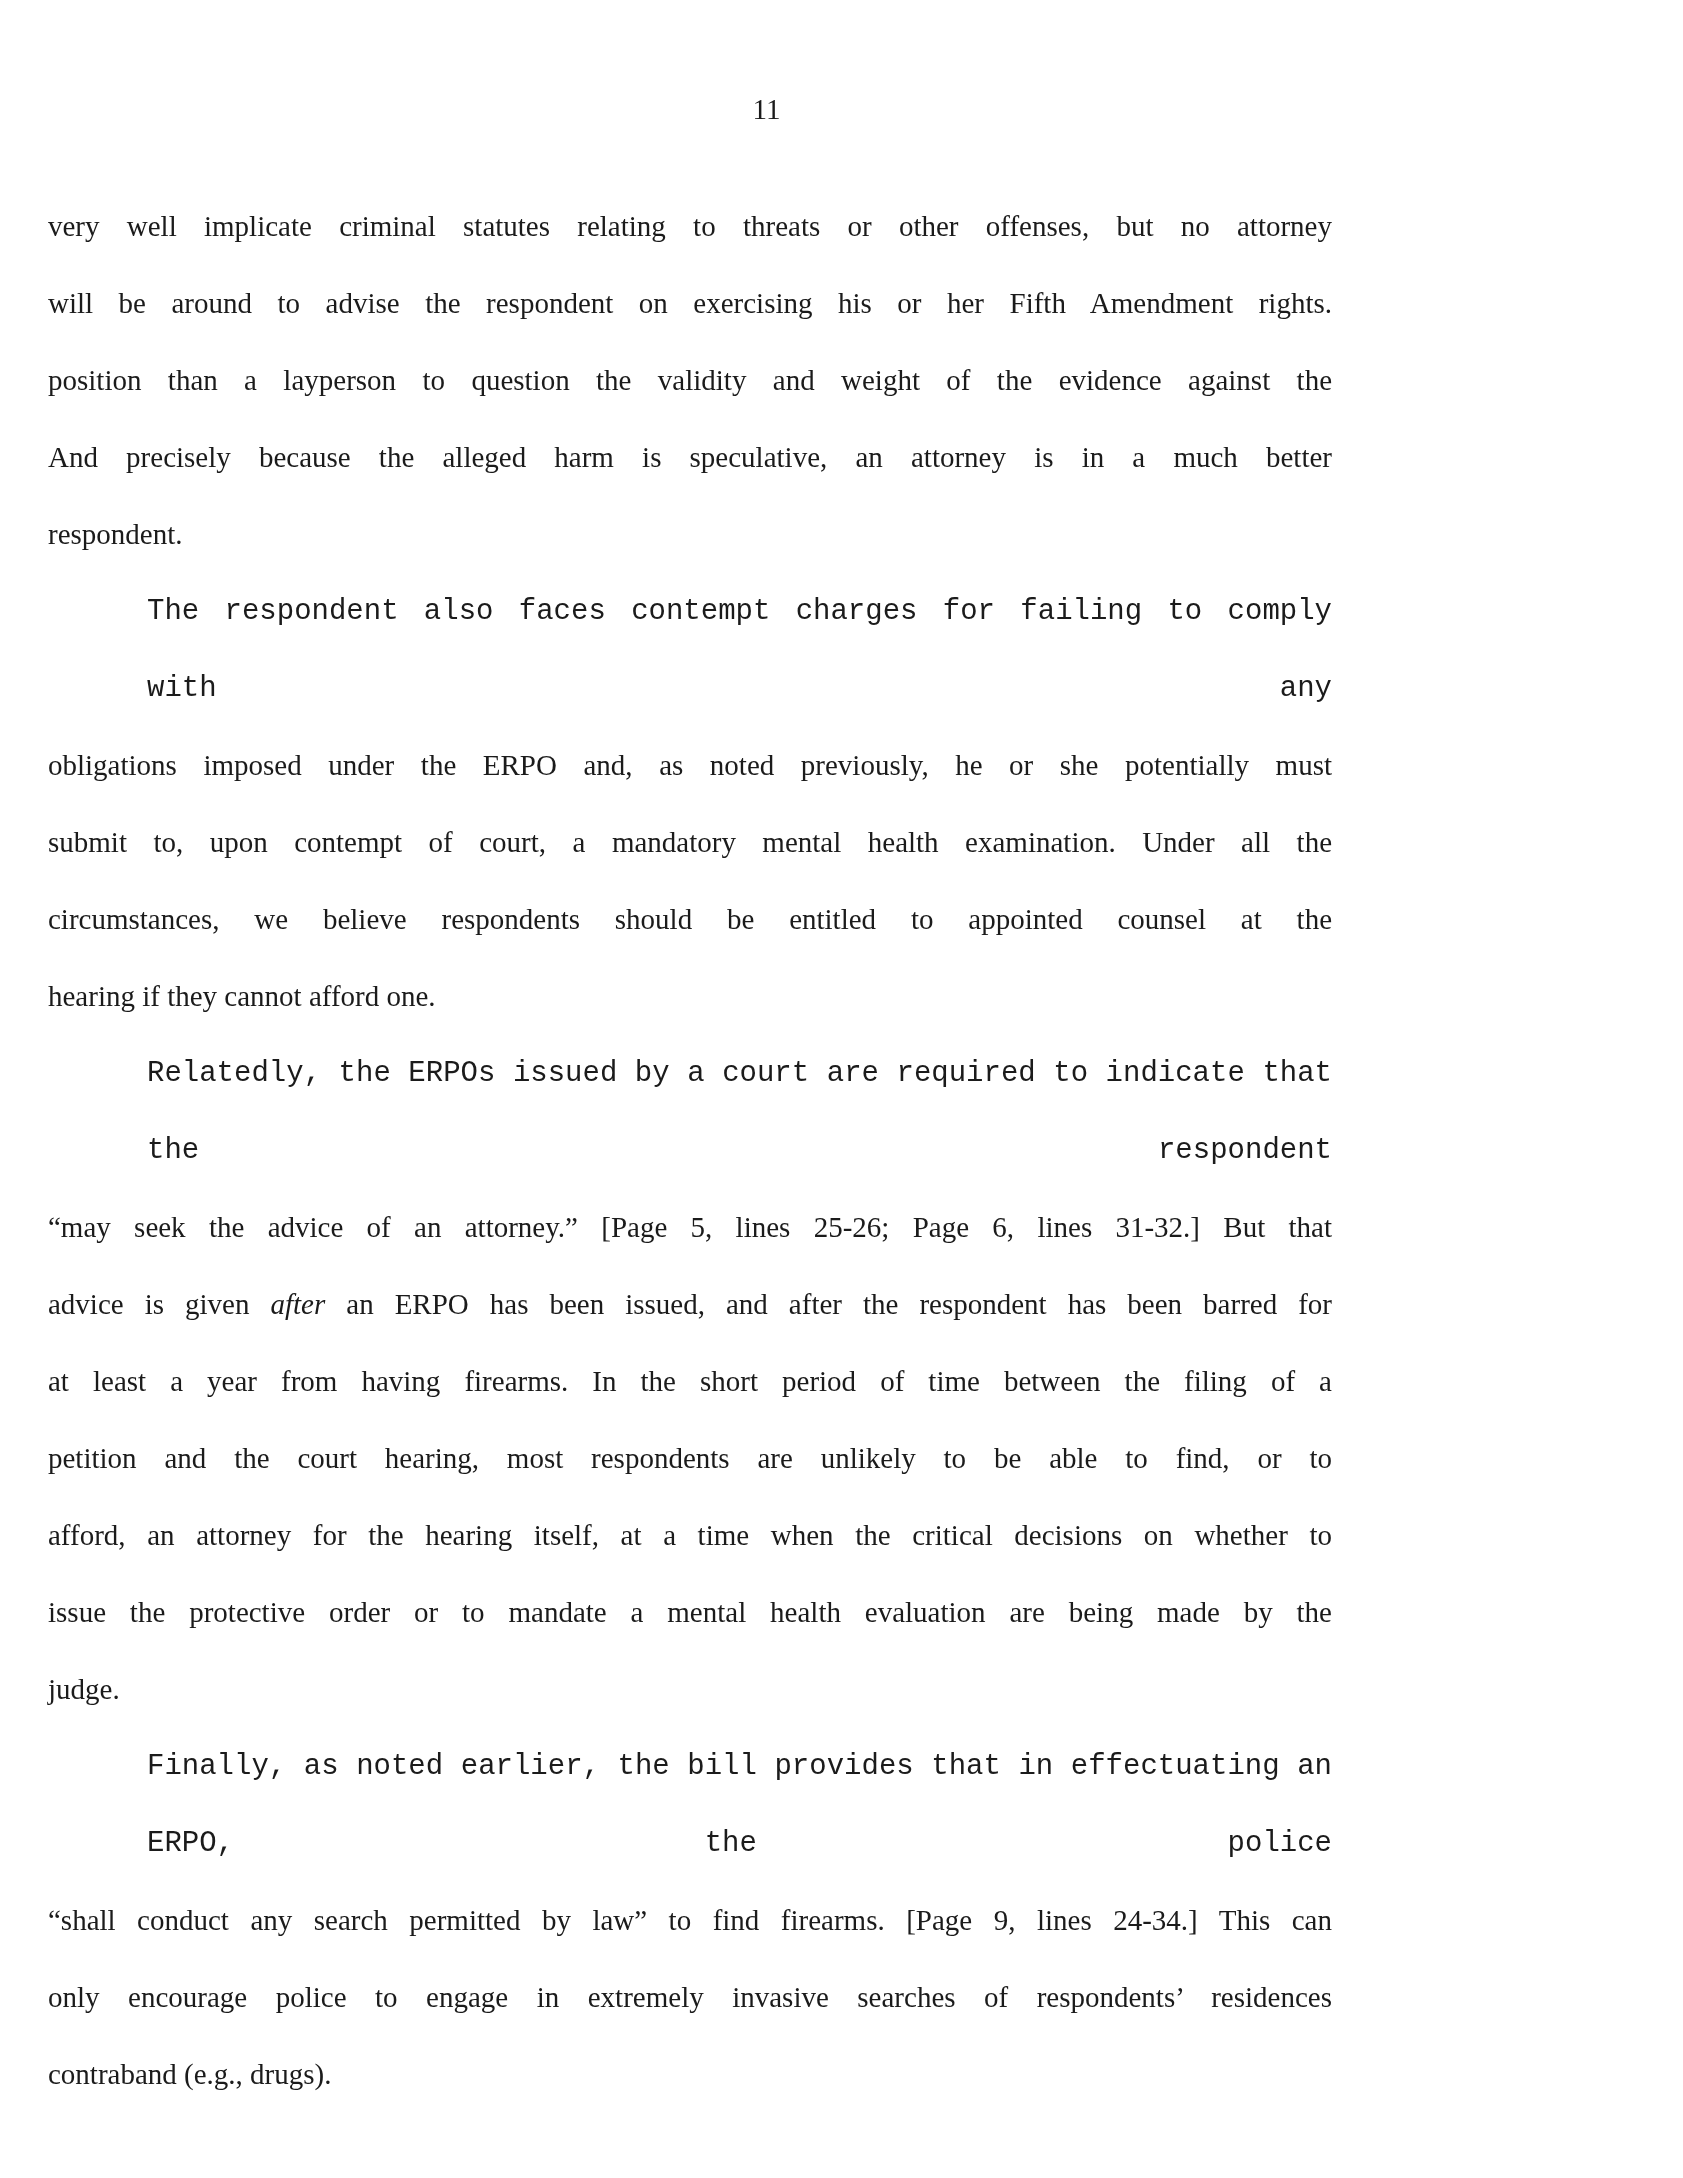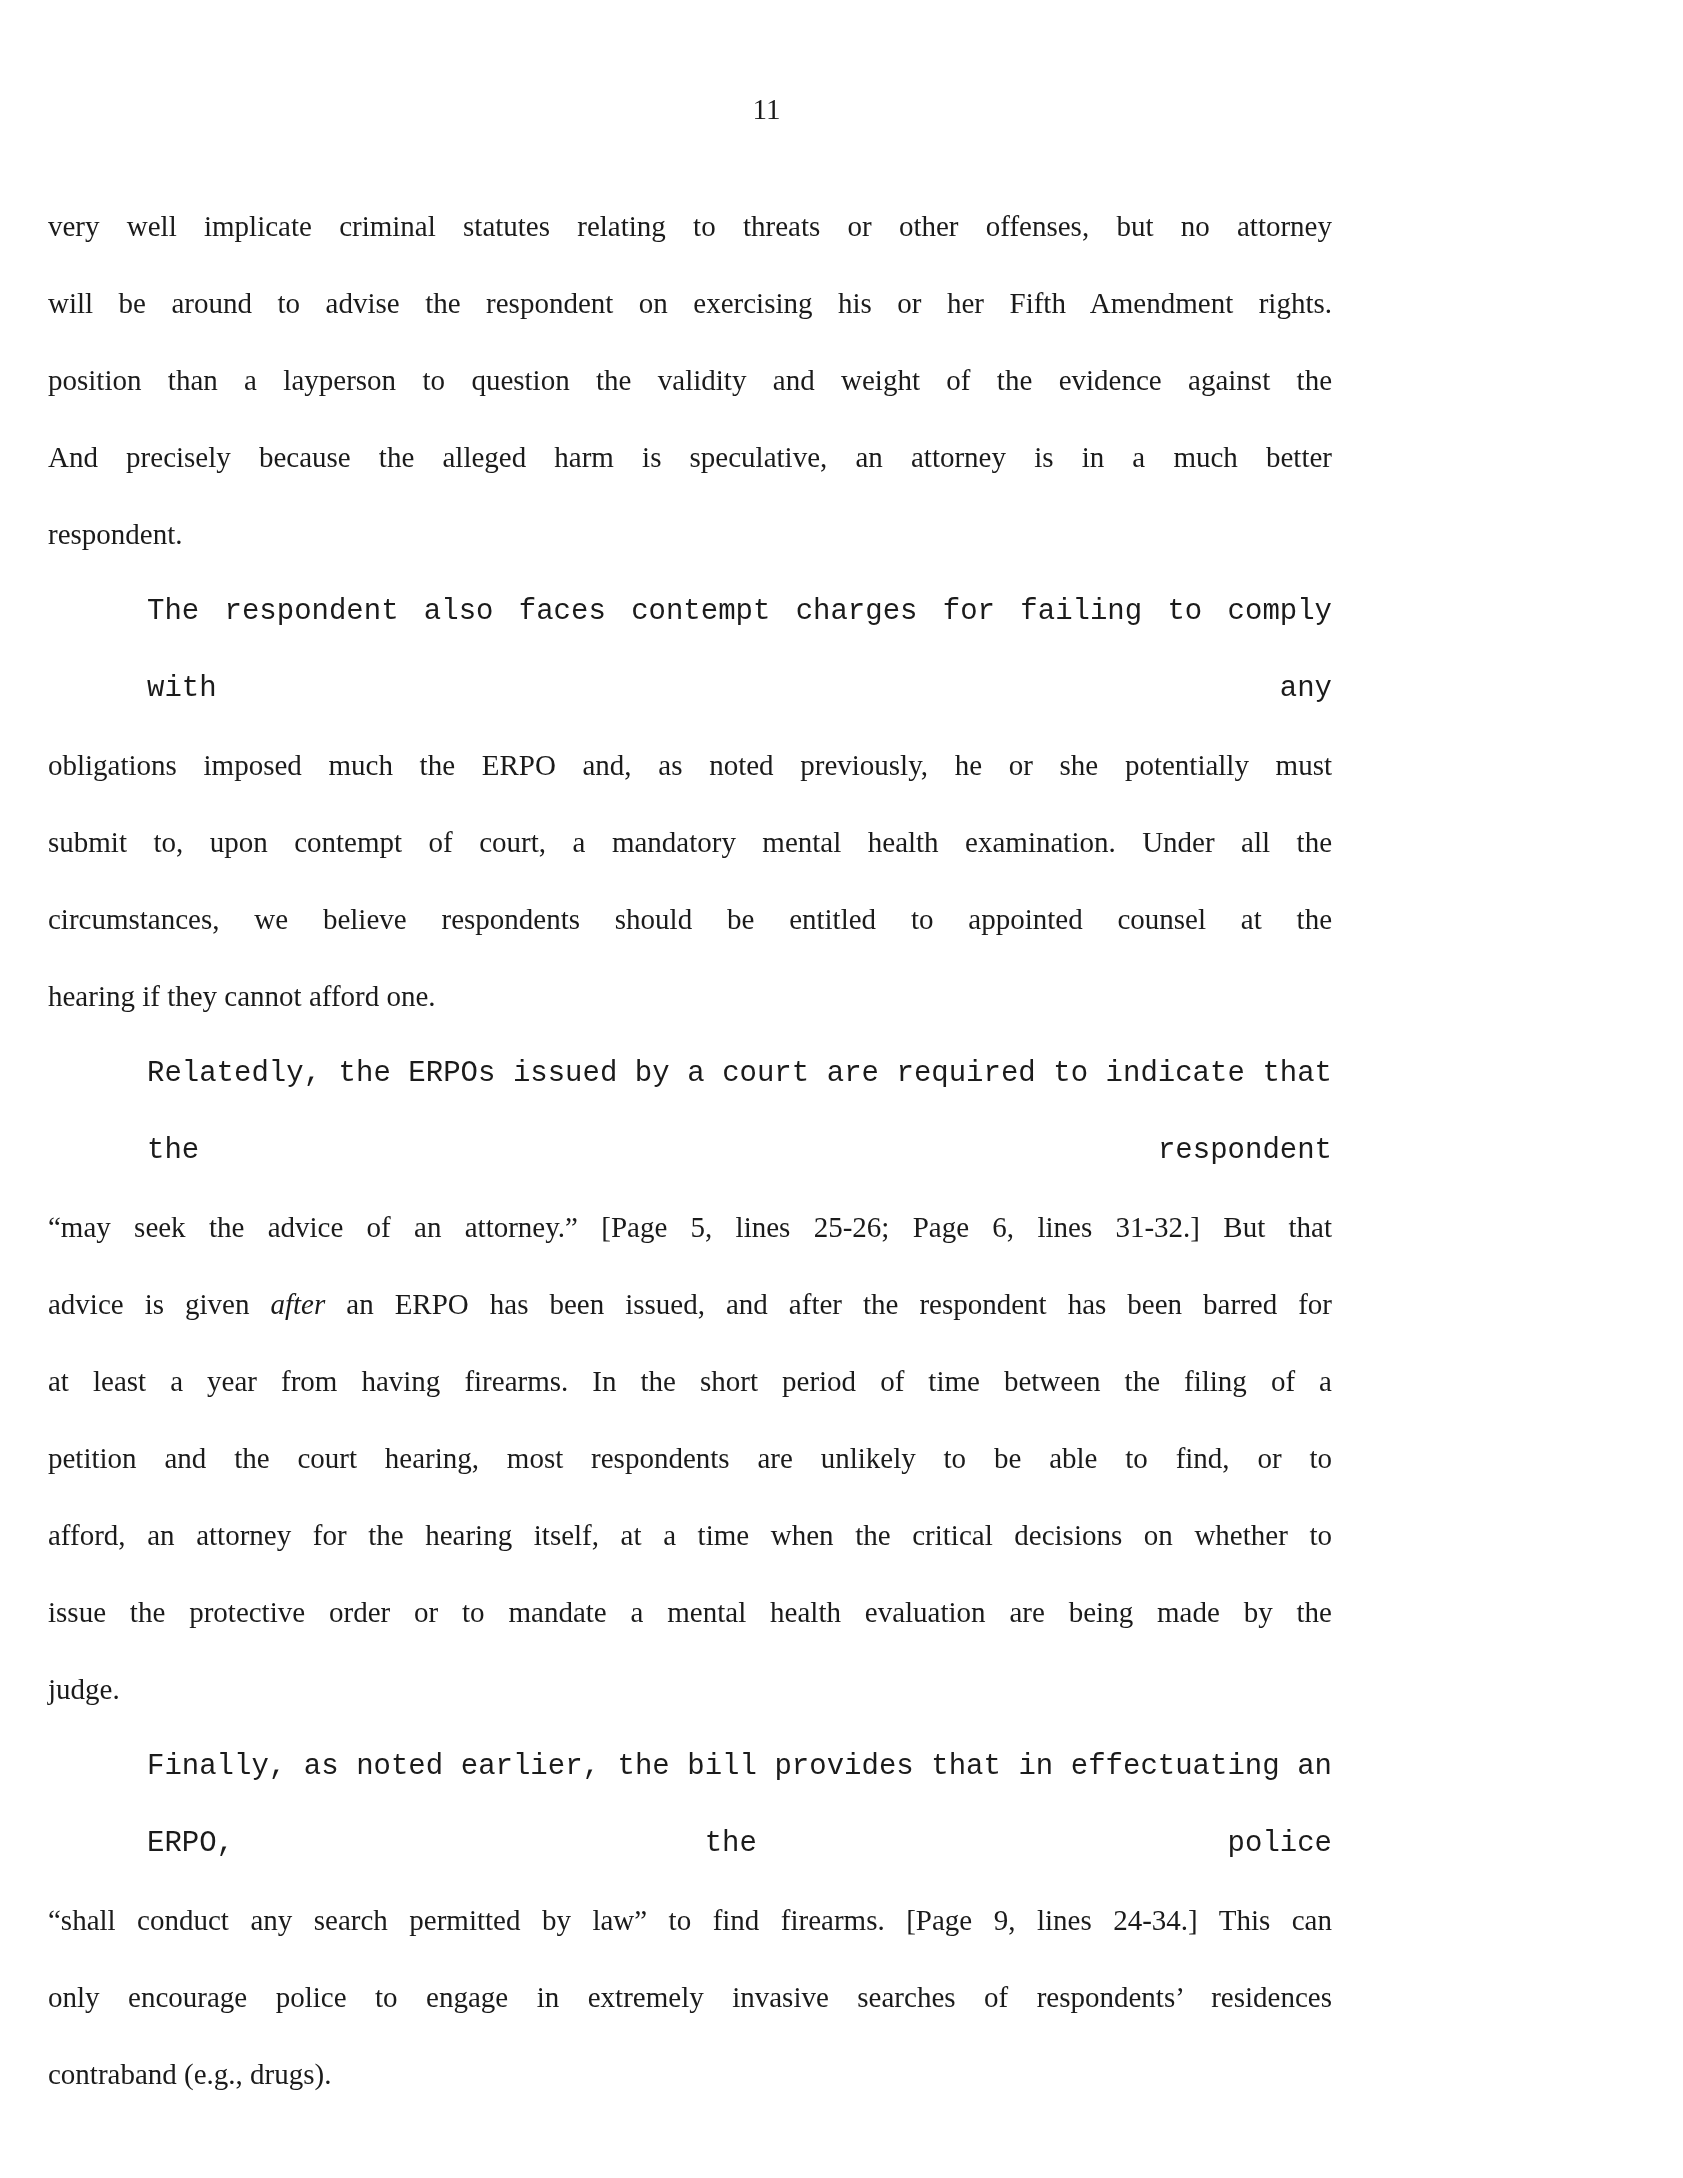--- a/index.html
+++ b/index.html
@@ -56,21 +56,21 @@
   <div class="doc-body">
       <div class="paragraph">
         <div class="line">very well implicate criminal statutes relating to threats or other offenses, but no attorney</div>
         <div class="line">will be around to advise the respondent on exercising his or her Fifth Amendment rights.</div>
         <div class="line">position than a layperson to question the validity and weight of the evidence against the</div>
         <div class="line">And precisely because the alleged harm is speculative, an attorney is in a much better</div>
         <div class="line last">respondent.</div>
       </div>
       <div class="paragraph">
         <div class="line indent">The respondent also faces contempt charges for failing to comply with any</div>
-        <div class="line">obligations imposed much the ERPO and, as noted previously, he or she potentially must</div>
+        <div class="line">obligations imposed under the ERPO and, as noted previously, he or she potentially must</div>
         <div class="line">submit to, upon contempt of court, a mandatory mental health examination. Under all the</div>
         <div class="line">circumstances, we believe respondents should be entitled to appointed counsel at the</div>
         <div class="line last">hearing if they cannot afford one.</div>
       </div>
       <div class="paragraph">
         <div class="line indent">Relatedly, the ERPOs issued by a court are required to indicate that the respondent</div>
         <div class="line">“may seek the advice of an attorney.” [Page 5, lines 25-26; Page 6, lines 31-32.] But that</div>
         <div class="line">advice is given <em>after</em> an ERPO has been issued, and after the respondent has been barred for</div>
         <div class="line">at least a year from having firearms. In the short period of time between the filing of a</div>
         <div class="line">petition and the court hearing, most respondents are unlikely to be able to find, or to</div>

